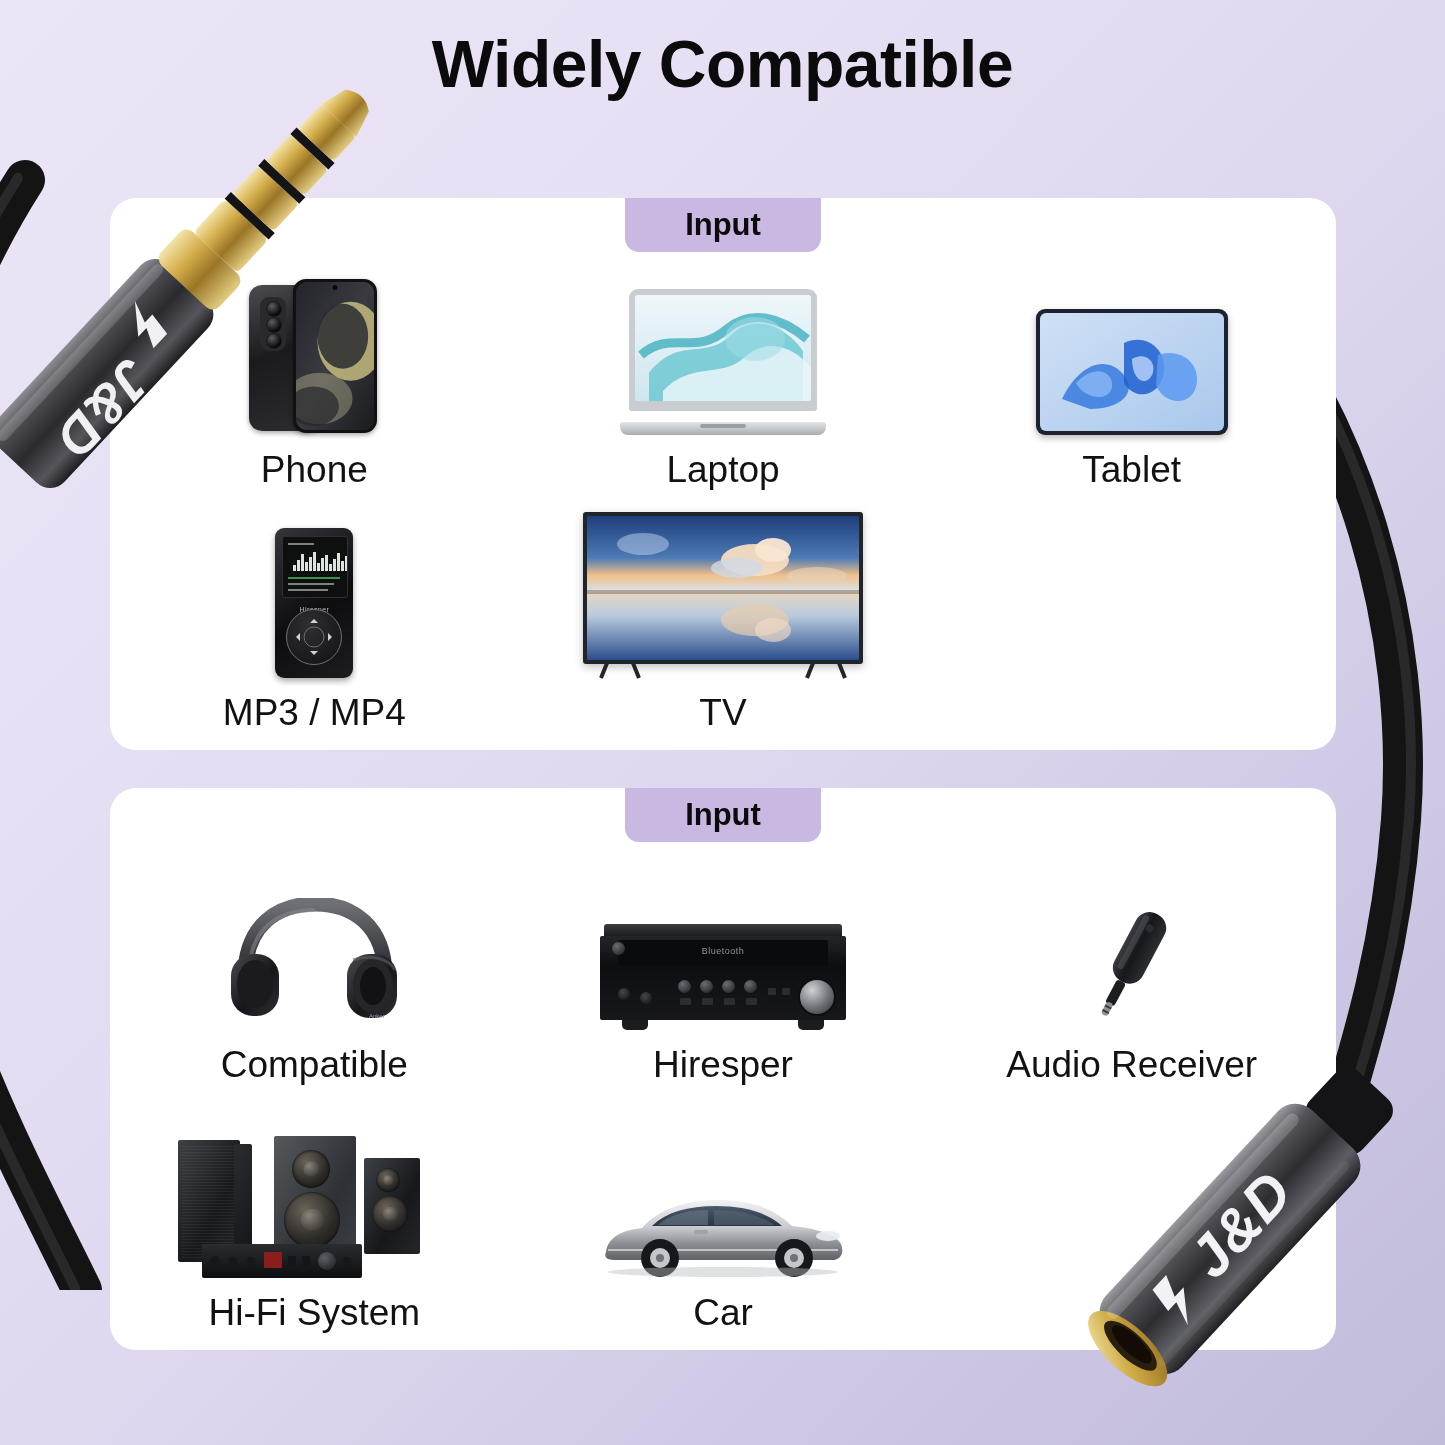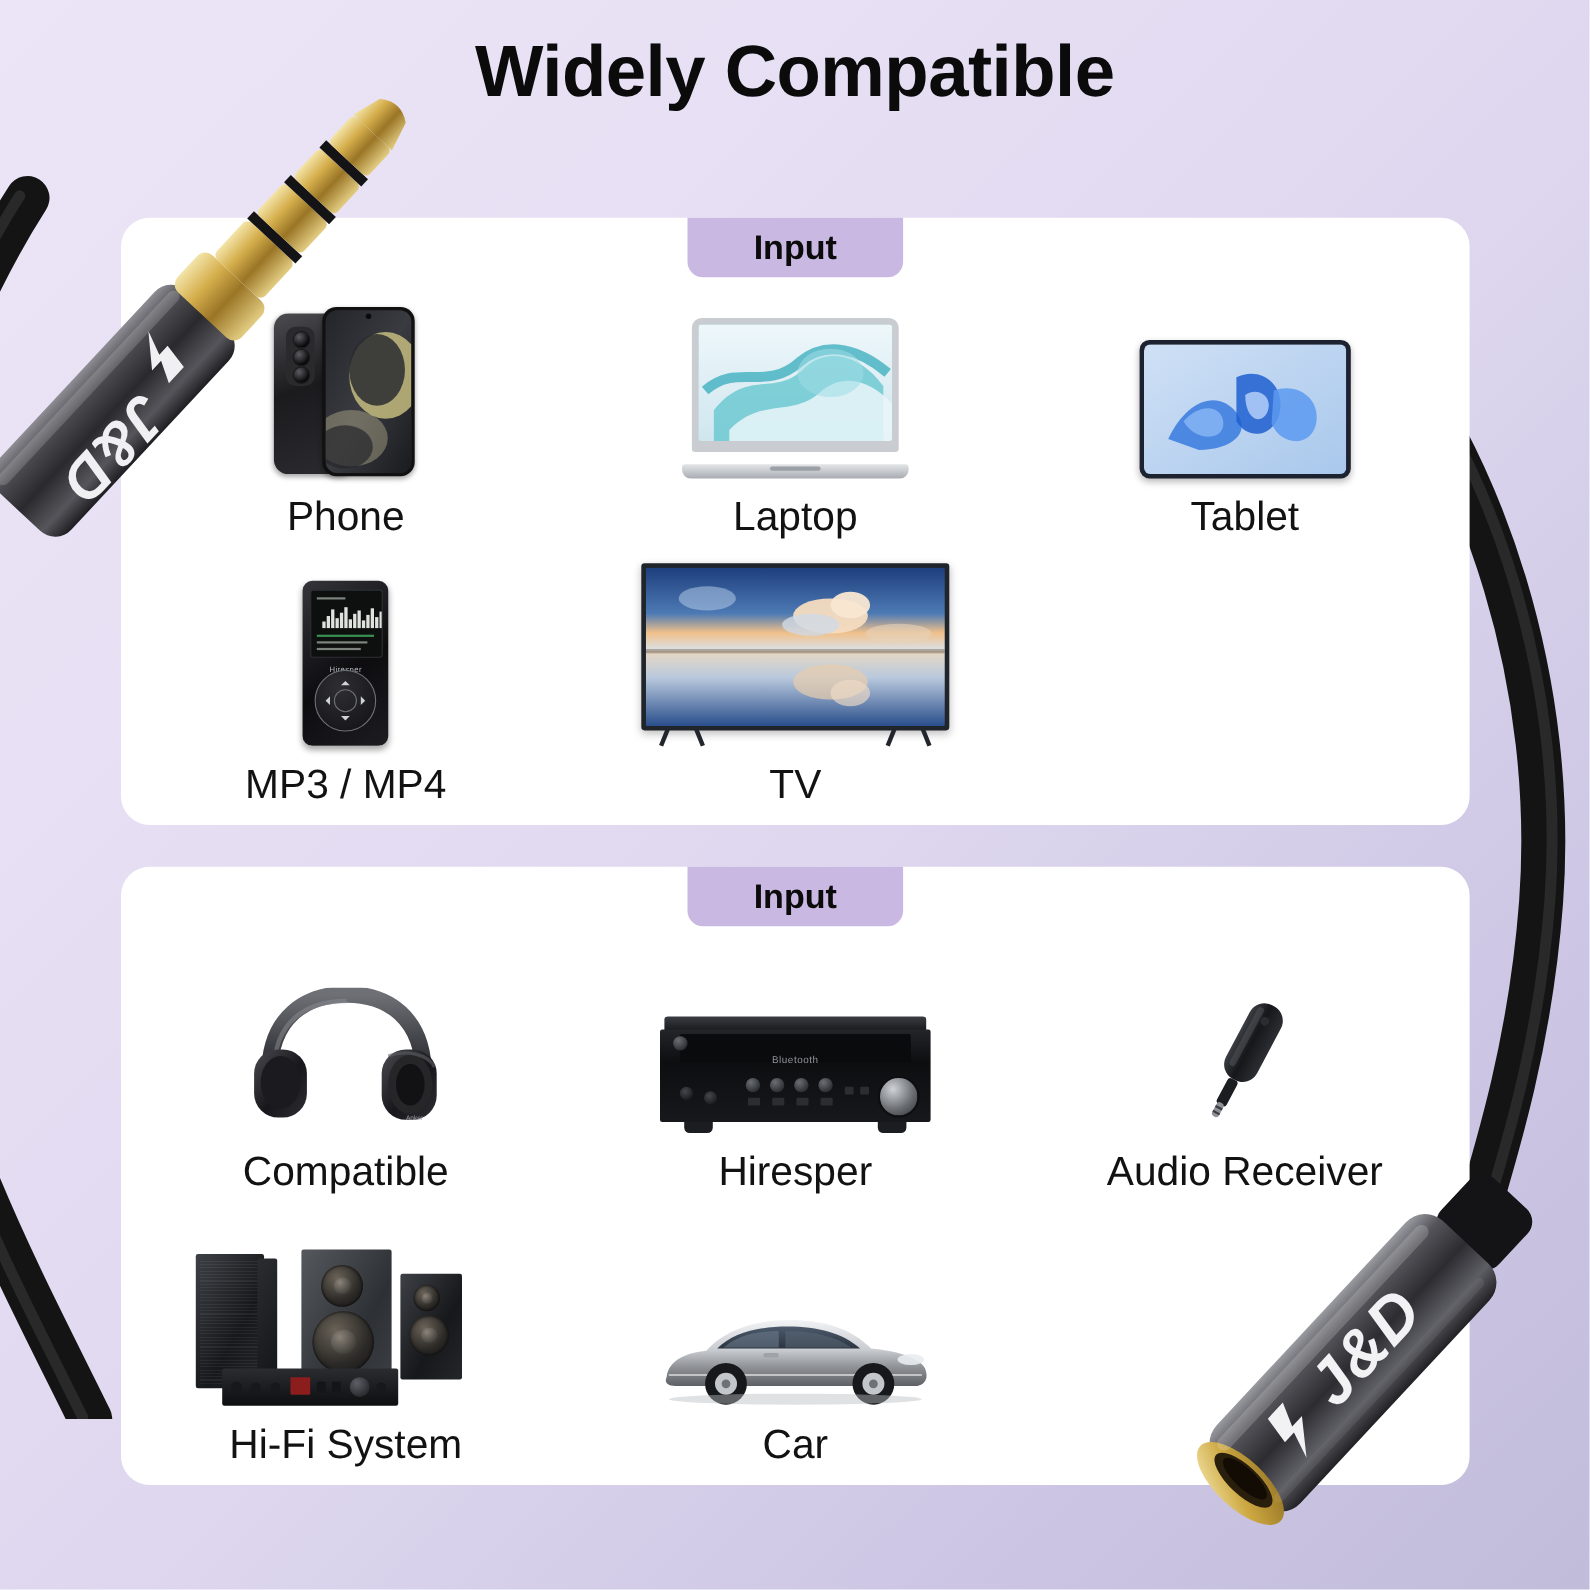--- a/index.html
+++ b/index.html
@@ -111,21 +111,21 @@
   .spk .logo{position:absolute;left:0;right:0;bottom:20px;text-align:center;font-size:6px;color:#9ca0a6;letter-spacing:.5px;}
 
   
   .hp{width:190px;height:132px;position:relative;}
 
   
   .amp{width:246px;height:106px;position:relative;}
   .amp .top{position:absolute;left:4px;top:0;width:238px;height:14px;background:linear-gradient(180deg,#3a3d42,#15171a);border-radius:3px 3px 0 0;}
   .amp .face{position:absolute;left:0;top:12px;width:246px;height:84px;background:linear-gradient(180deg,#232529,#0d0e10 35%,#17181b);border-radius:2px;}
   .amp .disp{position:absolute;left:18px;top:4px;width:210px;height:26px;background:#0a0b0d;border-radius:2px;}
-  .amp .bt{position:absolute;left:0;right:0;top:18px;text-align:center;font-size:9px;color:#8f949b;letter-spacing:.5px;}
+  .amp .bt{position:absolute;left:0;right:0;top:6px;text-align:center;font-size:9px;color:#8f949b;letter-spacing:.5px;}
   .amp .knob{position:absolute;right:10px;top:42px;width:34px;height:34px;border-radius:50%;
              background:radial-gradient(circle at 35% 30%,#cfd3d8,#6d7176 55%,#2b2d31);border:2px solid #0d0e10;}
   .amp .sm{position:absolute;width:13px;height:13px;border-radius:50%;background:radial-gradient(circle at 35% 30%,#6a6e74,#17181b);}
   .amp .pbtn{position:absolute;width:11px;height:7px;border-radius:1px;background:#2b2d31;}
   .amp .jk{position:absolute;width:12px;height:12px;border-radius:50%;background:radial-gradient(circle at 40% 35%,#44474c,#0c0d0f);}
   .amp .foot{position:absolute;bottom:0;width:26px;height:10px;border-radius:0 0 5px 5px;background:#1b1d20;}
 
   
   .hifi{width:272px;height:150px;position:relative;}
   .hifi .box{position:absolute;background:linear-gradient(120deg,#3d4045,#16181b 60%,#242629);border-radius:2px;}

